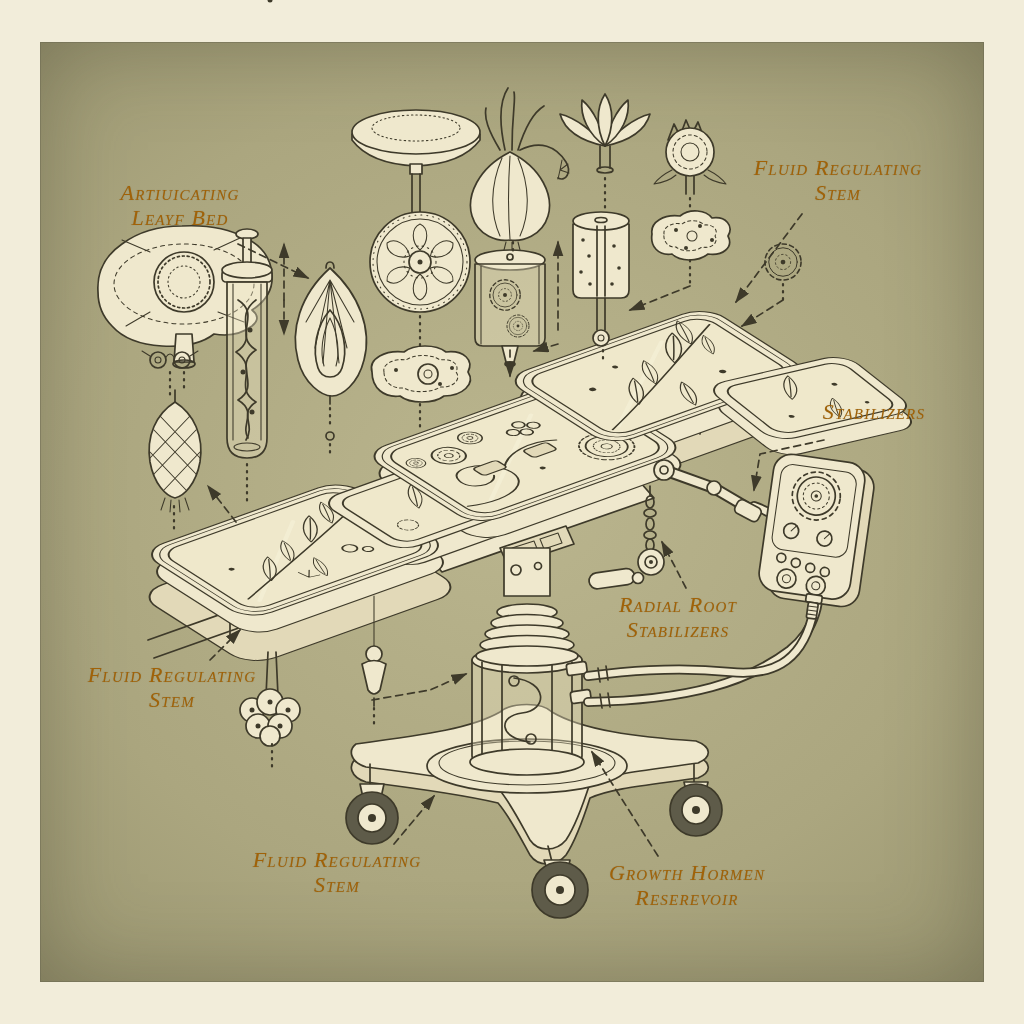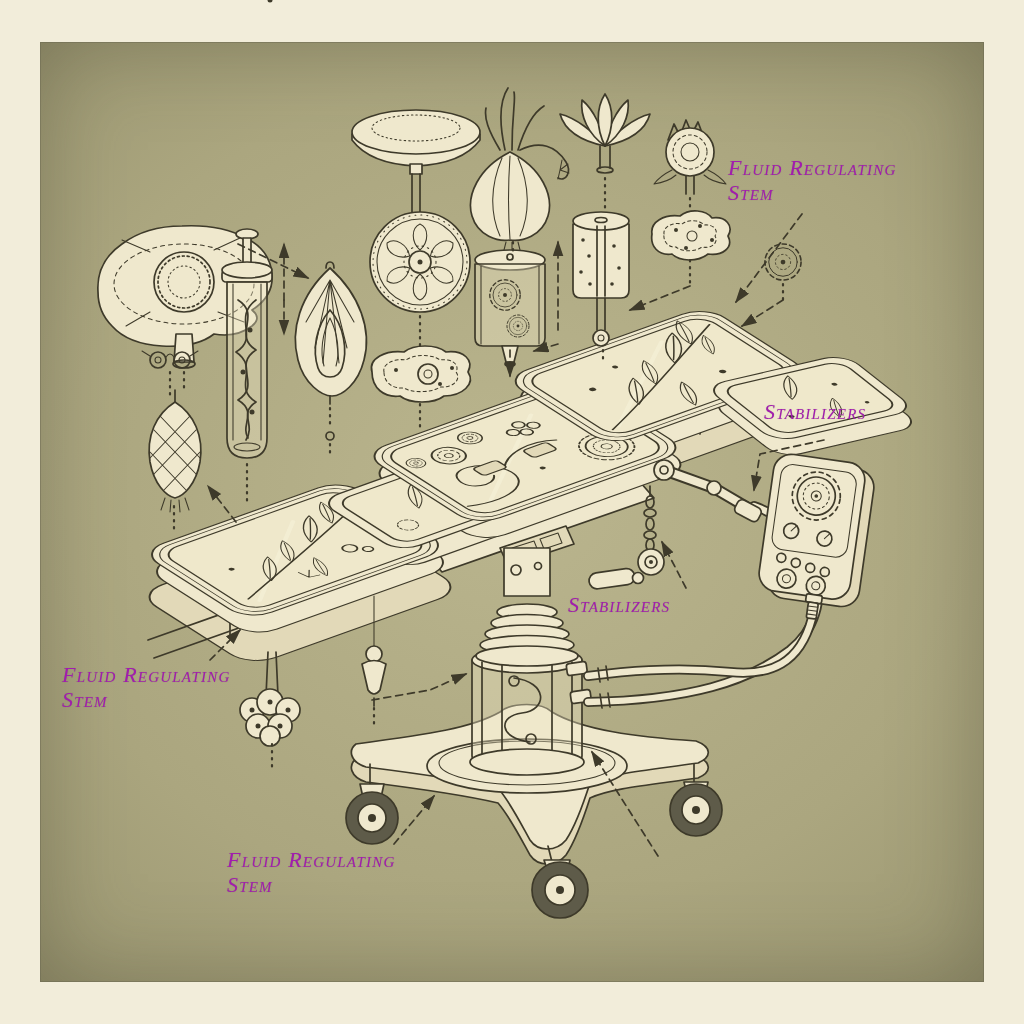--- a/index.html
+++ b/index.html
@@ -3,23 +3,23 @@
 <meta charset="utf-8">
 <style>
   html,body{margin:0;padding:0;background:#e9e4d2;}
   .stage{position:relative;width:1024px;height:1024px;background:#f2edda;overflow:hidden;
          font-family:"Liberation Serif",serif;}
   .panel{position:absolute;left:40px;top:42px;width:944px;height:940px;
          background:
            radial-gradient(120% 105% at 50% 48%, #bab58e 0%, #aba67f 42%, #98946f 70%, #827f60 90%, #6f6d52 100%);
          box-shadow: inset 0 0 0 1px rgba(104,102,80,.45), inset 0 0 90px rgba(60,58,40,.35);}
   .art{position:absolute;left:0;top:0;width:1024px;height:1024px;}
-  .lbl{position:absolute;
+  .lbl{position:absolute;text-align:center;
        font:italic small-caps 400 22px/25px "Liberation Serif",serif;
-       color:#a21caf;letter-spacing:1.2px;text-shadow:0 0 1px rgba(59,55,40,.25);}
+       color:#a16207;letter-spacing:1.2px;text-shadow:0 0 1px rgba(59,55,40,.25);}
   
   .s{stroke:#3e3a2a;fill:none;stroke-width:1.7;stroke-linecap:round;stroke-linejoin:round;}
   .thin{stroke-width:1.05;}
   .f{fill:#efe8cd;}
   .f2{fill:#e2d9b8;}
   .gl{fill:#eee7c9;fill-opacity:.38;}
   .tire{fill:#5e5b49;}
   .ink{fill:#3e3a2a;stroke:none;}
   .d7{stroke-dasharray:7 5;}
   .d2{stroke-dasharray:1.5 5.5;stroke-width:2.2;}
@@ -509,31 +509,40 @@
       <path class="d7" marker-end="url(#arr)" d="M 284 300 L 284 244"></path>
       <path class="d7" marker-end="url(#arr)" d="M 284 300 L 284 334"></path>
       <path class="d7" marker-end="url(#arr)" d="M 558 330 L 558 242"></path>
       <path class="d7" marker-end="url(#arr)" d="M 558 344 L 534 351"></path>
       <path class="d7" marker-end="url(#arr)" d="M 690 286 L 630 310"></path>
       <path class="d7" marker-end="url(#arr)" d="M 783 300 L 742 326"></path>
       <path class="d7" marker-end="url(#arr)" d="M 510 350 L 510 376"></path>
     </g>
   </svg>
 
+  <div class="lbl" style="left:70px;top:180px;width:220px">
+    <div>Artiuicating</div>
+    <div>Leayf Bed</div>
+  </div>
   <div class="lbl" style="left:728px;top:155px;width:220px">
     <div>Fluid Regulating</div>
     <div>Stem</div>
   </div>
   <div class="lbl" style="left:764px;top:399px;width:220px">
     <div>Stabilizers</div>
   </div>
   <div class="lbl" style="left:568px;top:592px;width:220px">
+    <div>Radial Root</div>
     <div>Stabilizers</div>
   </div>
   <div class="lbl" style="left:62px;top:662px;width:220px">
     <div>Fluid Regulating</div>
     <div>Stem</div>
   </div>
   <div class="lbl" style="left:227px;top:847px;width:220px">
     <div>Fluid Regulating</div>
     <div>Stem</div>
   </div>
+  <div class="lbl" style="left:577px;top:860px;width:220px">
+    <div>Growth Hormen</div>
+    <div>Reserevoir</div>
+  </div>
 </div>
 
 </body></html>

